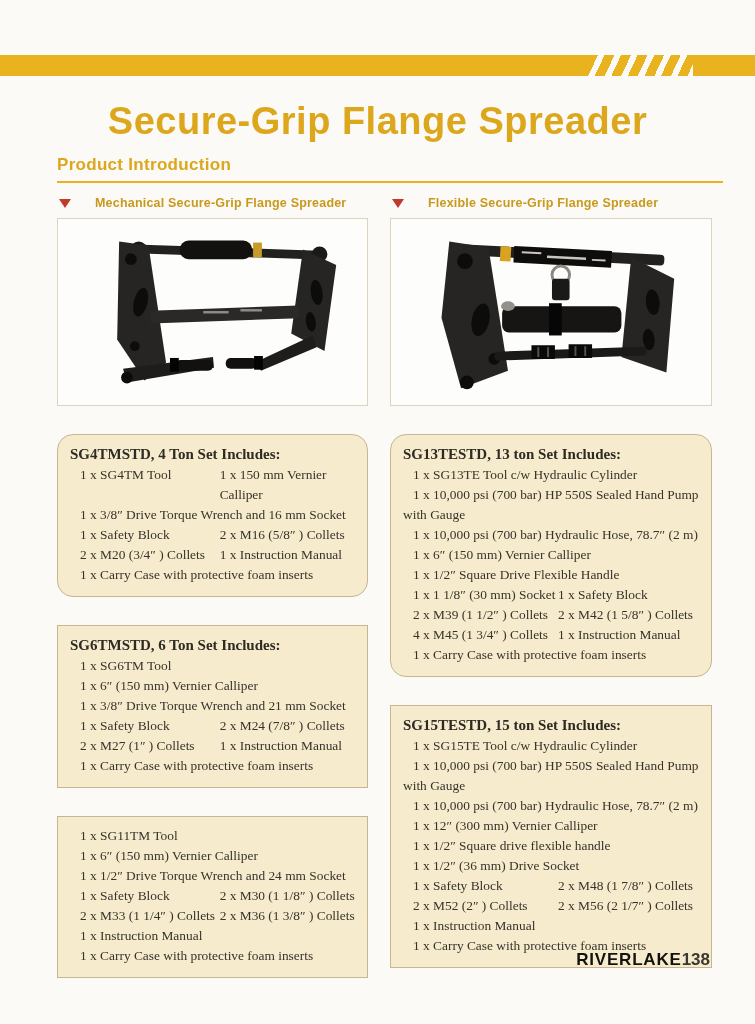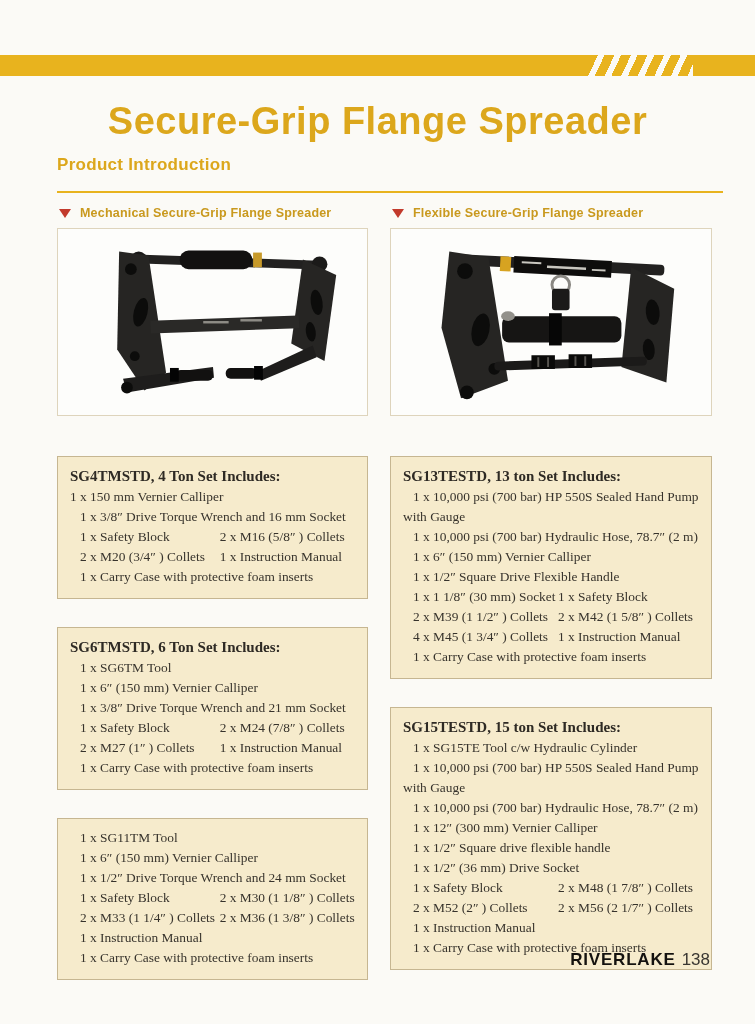--- a/index.html
+++ b/index.html
@@ -26,61 +26,61 @@
   }
   h1.title{
     margin:0;padding-top:100px;text-align:center;
     font-family:"Liberation Sans","DejaVu Sans",sans-serif;
     font-weight:bold;font-size:38px;letter-spacing:0.5px;
     color:var(--heading-gold);
   }
   .section-head{
     margin:12px 32px 0 57px;
     border-bottom:2px solid var(--accent-yellow);
-    padding-bottom:16px;
+    padding-bottom:6px;
   }
   .section-head span{
     font-family:"Liberation Sans","DejaVu Sans",sans-serif;
     font-weight:bold;font-size:17px;color:var(--heading-gold);letter-spacing:0.3px;
   }
   .content{
     display:grid;grid-template-columns:311px 322px;column-gap:22px;
     margin:10px 43px 0 57px;
   }
-  .col-label{display:flex;align-items:center;gap:9px;height:16px;margin:2px 0 7px 2px;}
+  .col-label{display:flex;align-items:center;gap:24px;height:16px;margin:2px 0 7px 2px;}
   .tri{
     width:0;height:0;display:inline-block;
     border-left:6px solid transparent;border-right:6px solid transparent;
     border-top:9px solid var(--arrow-red);
   }
   .col-label span{
     font-family:"Liberation Sans","DejaVu Sans",sans-serif;
     font-weight:bold;font-size:12.5px;color:var(--label-gold);letter-spacing:0.2px;
   }
   .img-box{
     height:186px;background:#FDFDFB;border:1px solid var(--img-border);
     display:flex;align-items:center;justify-content:center;
   }
   .img-box svg{display:block;}
   .set-box{
     background:var(--box-bg);border:1px solid var(--box-border);
     padding:9px 12px 11px 12px;margin-top:28px;
   }
-  .set-box.first{margin-top:40px;}
+  .set-box.first{margin-top:28px;border-radius:16px;}
   .set-title{font-weight:bold;font-size:15px;line-height:21px;color:#2E2A24;}
   .sline{display:block;font-size:13.4px;line-height:20px;text-indent:10px;}
   .sline.cols{display:flex;text-indent:0;}
   .sline.cols .s0{flex:0 0 49%;margin-left:10px;}
   .sline.cols .s1{flex:1 1 auto;}
   .footer{
     position:absolute;top:950px;right:45px;
     font-family:"Liberation Sans","DejaVu Sans",sans-serif;font-size:17px;
   }
   .footer .brand{font-weight:bold;color:#14120F;letter-spacing:0.8px;margin-left:41px;}
-  .footer .pageno{font-weight:normal;color:#3A3732;margin-left:6px;}
+  .footer .pageno{font-weight:bold;color:#3A3732;margin-left:0;}
 </style>
 </head>
 <body>
 
 <div class="topbar">
   <div class="stripes"></div>
 </div>
 
 <h1 class="title">Secure-Grip Flange Spreader</h1>
 
@@ -120,20 +120,21 @@
           <rect x="163" y="137" width="32" height="11" rx="5" fill="#121110"></rect>
           <rect x="192" y="135" width="9" height="14" fill="#040404"></rect>
           <circle cx="62" cy="157" r="6" fill="#0C0C0B"></circle>
         </g>
       </svg>
     </div>
     <div id="left-sets">
         <div class="set-box first">
           <div class="set-title">SG4TMSTD, 4 Ton Set Includes:</div>
           <div class="sline cols">
+            <span class="s0">1 x SG4TM Tool</span>
             <span class="s1">1 x 150 mm Vernier Calliper</span>
           </div>
           <div class="sline"><span class="s0">1 x 3/8″  Drive Torque Wrench and 16 mm Socket</span></div>
           <div class="sline cols">
             <span class="s0">1 x Safety Block</span>
             <span class="s1">2 x M16 (5/8″ ) Collets</span>
           </div>
           <div class="sline cols">
             <span class="s0">2 x M20 (3/4″ ) Collets</span>
             <span class="s1">1 x Instruction Manual</span>
@@ -206,20 +207,21 @@
           <rect x="146" y="126" width="2" height="10" fill="#55534E"></rect>
           <rect x="174" y="125" width="2" height="10" fill="#55534E"></rect>
           <rect x="184" y="125" width="2" height="10" fill="#55534E"></rect>
           <circle cx="64" cy="162" r="7" fill="#0C0C0B"></circle>
         </g>
       </svg>
     </div>
     <div id="right-sets">
         <div class="set-box first">
           <div class="set-title">SG13TESTD, 13 ton Set Includes:</div>
+          <div class="sline"><span class="s0">1 x SG13TE Tool c/w Hydraulic Cylinder</span></div>
           <div class="sline"><span class="s0">1 x 10,000 psi (700 bar) HP 550S Sealed Hand Pump with Gauge</span></div>
           <div class="sline"><span class="s0">1 x 10,000 psi (700 bar) Hydraulic Hose, 78.7″  (2 m)</span></div>
           <div class="sline"><span class="s0">1 x 6″  (150 mm) Vernier Calliper</span></div>
           <div class="sline"><span class="s0">1 x 1/2″  Square Drive Flexible Handle</span></div>
           <div class="sline cols">
             <span class="s0">1 x 1 1/8″  (30 mm) Socket</span>
             <span class="s1">1 x Safety Block</span>
           </div>
           <div class="sline cols">
             <span class="s0">2 x M39 (1 1/2″ ) Collets</span>

